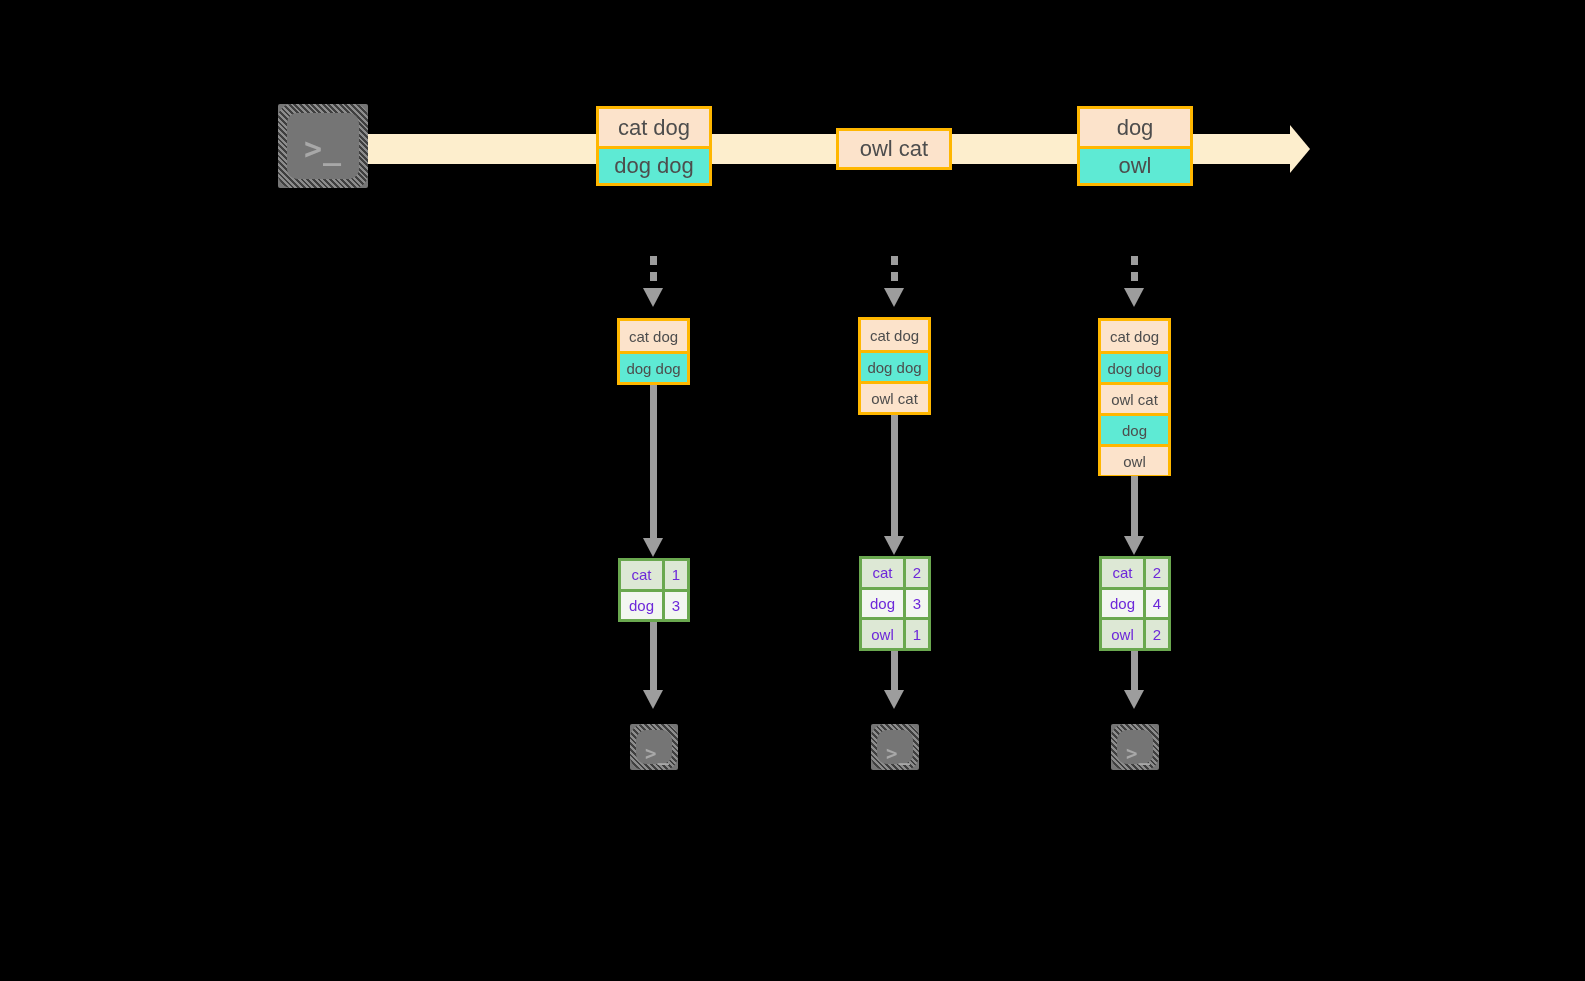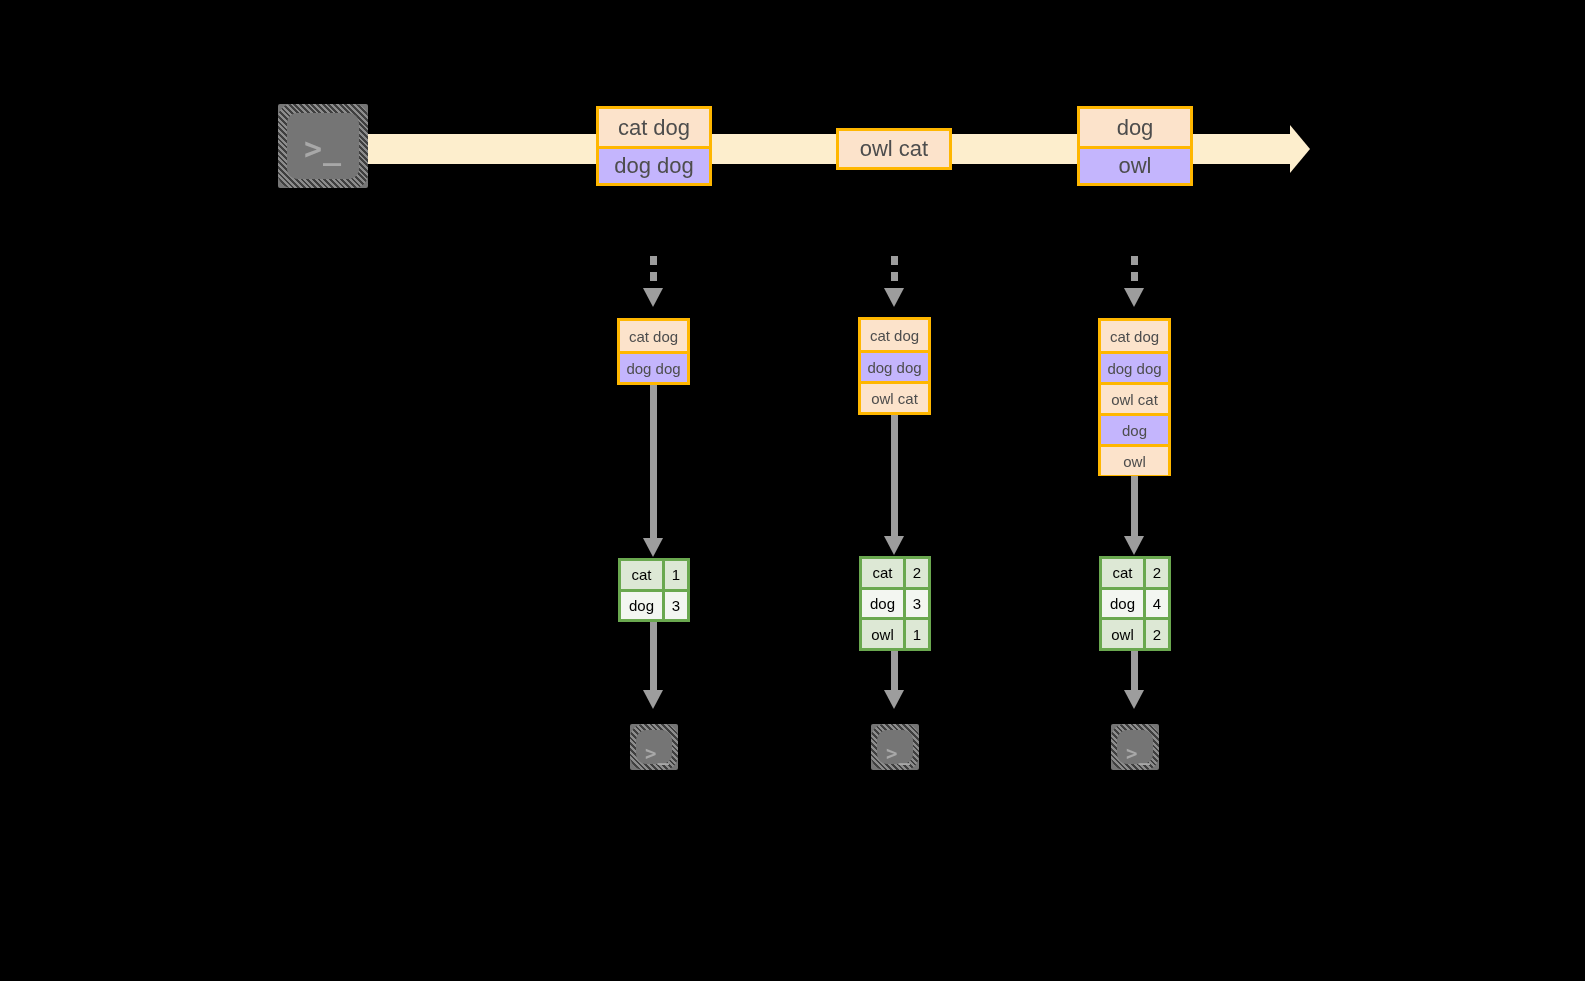--- a/index.html
+++ b/index.html
@@ -76,21 +76,21 @@
   .obox .row {
     box-sizing: border-box;
     display: flex;
     align-items: center;
     justify-content: center;
     color: #4d4d4d;
     white-space: nowrap;
     overflow: hidden;
   }
   .obox .row.dark  { background: #fce3cb; }
-  .obox .row.light { background: #c4b5fd; }
+  .obox .row.light { background: #5eead4; }
   .obox .row.sep   { border-top: 3px solid #ffb700; }
 
   
   .gbox {
     position: absolute;
     box-sizing: border-box;
     border: 3px solid #6aa84f;
     background: #f3f6f1;
     display: flex;
     flex-direction: column;
@@ -99,21 +99,21 @@
     box-sizing: border-box;
     display: flex;
     flex: 1 1 auto;
   }
   .gbox .grow.sep { border-top: 3px solid #6aa84f; }
   .gbox .gcell {
     box-sizing: border-box;
     display: flex;
     align-items: center;
     justify-content: center;
-    color: #000000;
+    color: #6d28d9;
     white-space: nowrap;
   }
   .gbox .gcell.word  { border-right: 3px solid #6aa84f; }
   .gbox .grow.dark  .gcell { background: #dde8d5; }
   .gbox .grow.light .gcell { background: #f3f6f1; }
 
   
   .vline {
     position: absolute;
     background: #9d9d9d;

